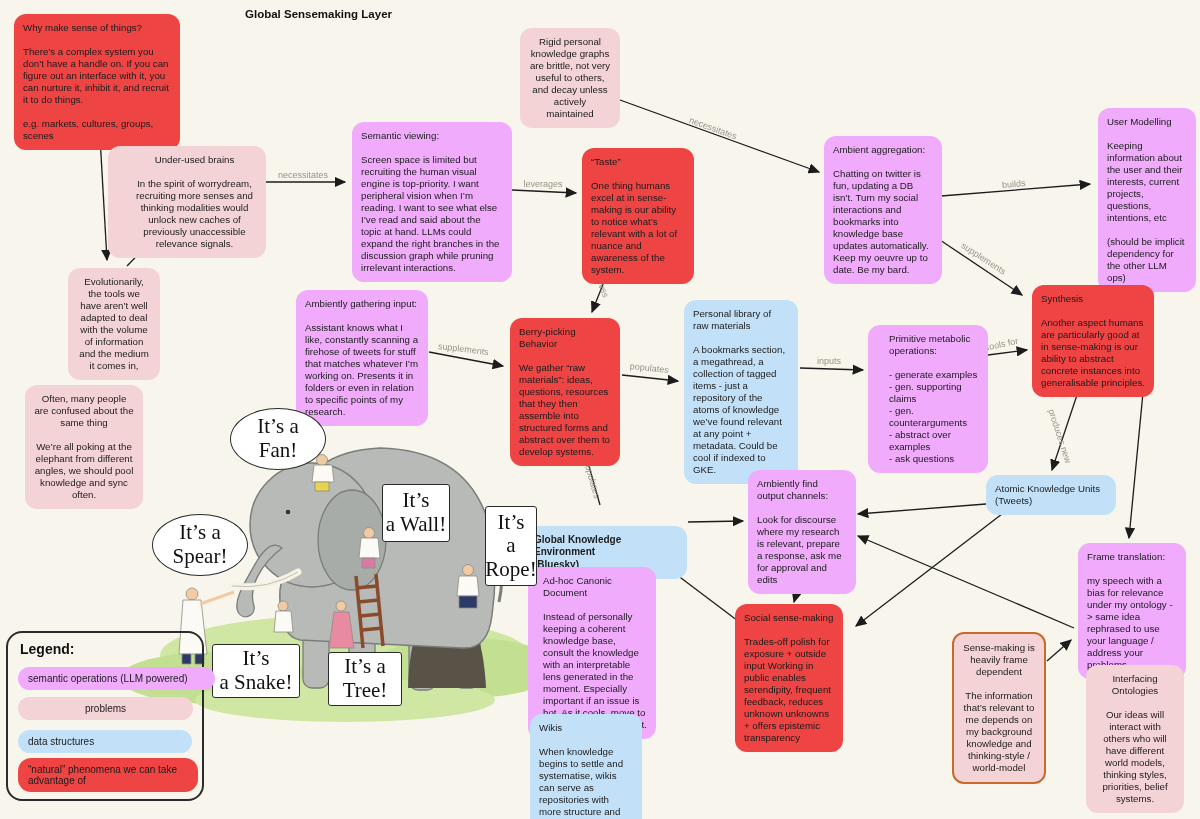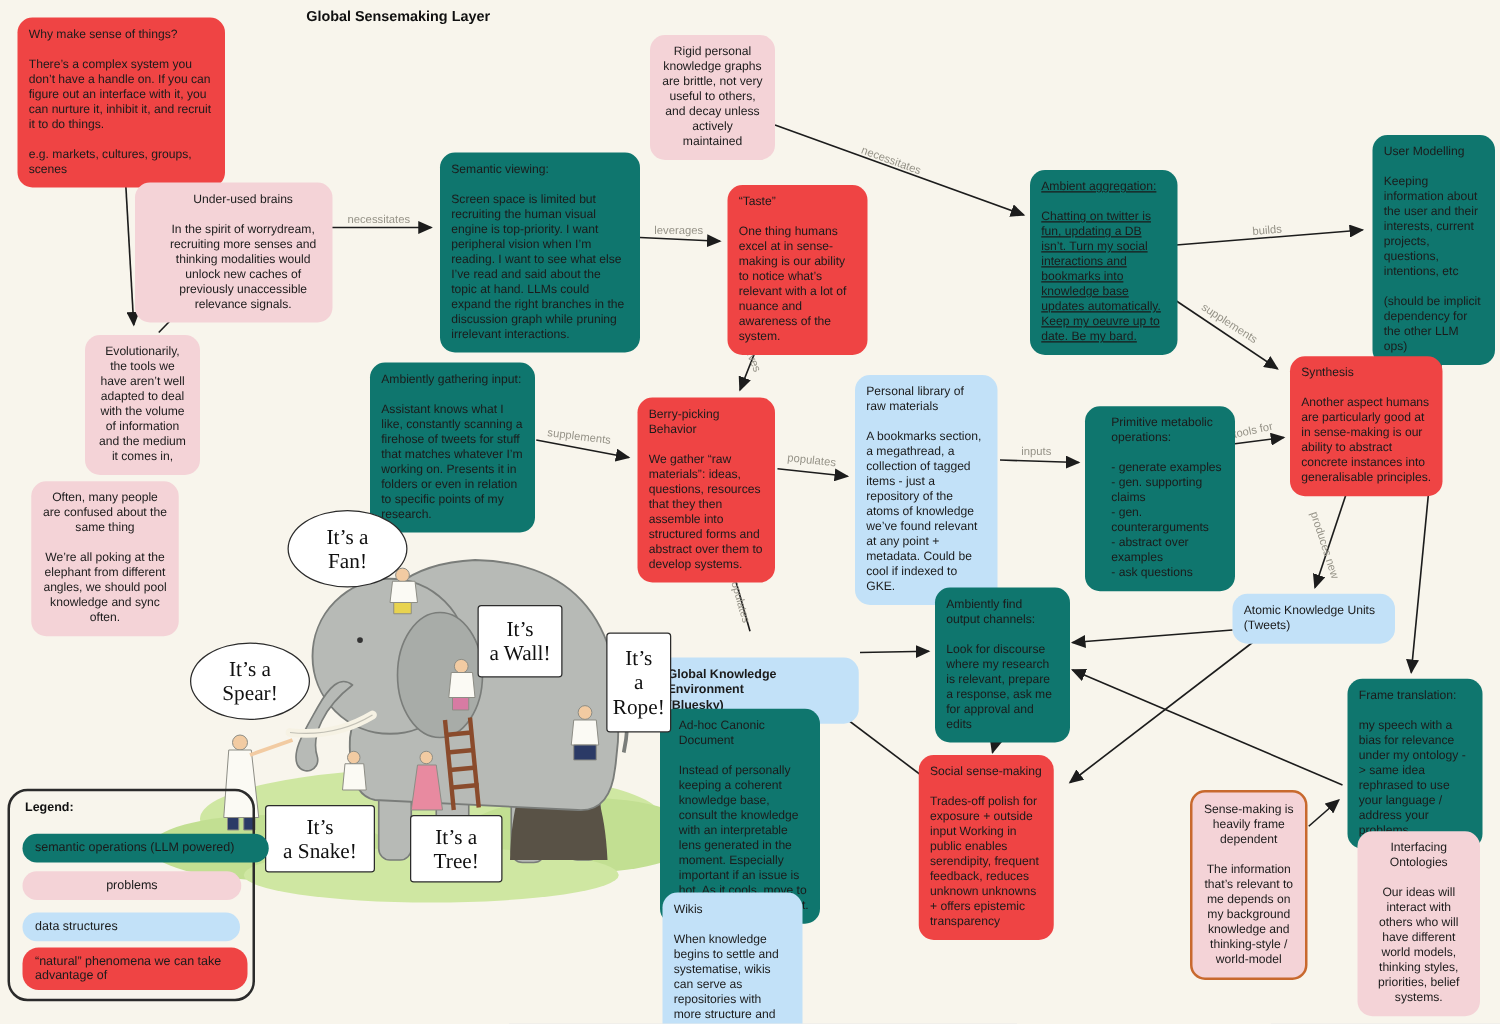--- a/index.html
+++ b/index.html
@@ -2,34 +2,34 @@
 <html><head>
 <meta charset="utf-8">
 <style>
   html,body{margin:0;padding:0;background:#e8e8e8;}
   #canvas{position:relative;width:1200px;height:819px;background:#f8f5ec;overflow:hidden;
           font-family:"Liberation Sans",sans-serif;}
   .node{position:absolute;border-radius:12px;padding:8px 9px;font-size:9.7px;line-height:1.24;
         color:#1b1b1b;white-space:pre-line;box-sizing:border-box;}
   .green{background:#ef4444;}
   .pink{background:#f4d3d7;text-align:center;}
-  .yellow{background:#0f766e;}
+  .yellow{background:#f0abfc;}
   .blue{background:#c2e1f8;}
   .orange-border{border:2.5px solid #c8692e;}
   .bold{font-weight:bold;font-size:10px;}
   .map-title{position:absolute;font-weight:bold;font-size:11.5px;color:#111;}
   .bubble{position:absolute;background:#fff;border:1.5px solid #2b2b2b;color:#111;
-          font-family:"Liberation Serif",serif;font-size:17px;line-height:1.12;
+          font-family:"Liberation Serif",serif;font-size:21px;line-height:1.12;
           display:flex;align-items:center;justify-content:center;text-align:center;
           white-space:pre-line;box-sizing:border-box;}
   .ellipse{border-radius:50%;}
   .rect{border-radius:3px;}
   .legend-box{position:absolute;left:6px;top:631px;width:198px;height:170px;
               border:2px solid #2b2b2b;border-radius:16px;box-sizing:border-box;}
-  .legend-title{position:absolute;left:20px;top:641px;font-weight:bold;font-size:10px;color:#111;}
+  .legend-title{position:absolute;left:20px;top:641px;font-weight:bold;font-size:14px;color:#111;}
   .pill{position:absolute;border-radius:13px;padding:6px 10px;font-size:10px;color:#1b1b1b;
         box-sizing:border-box;white-space:pre-line;}
   svg text.elabel{fill:#969388;font-size:9px;font-family:"Liberation Sans",sans-serif;}
   #edges{position:absolute;left:0;top:0;pointer-events:none;}
 </style>
 </head>
 <body>
 
 <div id="canvas">
 
@@ -152,21 +152,21 @@
   <div class="node pink" style="left:108px;top:146px;width:158px;padding-left:24px;">Under-used brains
 
 In the spirit of worrydream, recruiting more senses and thinking modalities would unlock new caches of previously unaccessible relevance signals.</div>
   <div class="node pink" style="left:520px;top:28px;width:100px;">Rigid personal knowledge graphs are brittle, not very useful to others, and decay unless actively maintained</div>
   <div class="node yellow" style="left:352px;top:122px;width:160px;">Semantic viewing:
 
 Screen space is limited but recruiting the human visual engine is top-priority. I want peripheral vision when I’m reading. I want to see what else I’ve read and said about the topic at hand. LLMs could expand the right branches in the discussion graph while pruning irrelevant interactions.</div>
   <div class="node green" style="left:582px;top:148px;width:112px;">“Taste”
 
 One thing humans excel at in sense-making is our ability to notice what’s relevant with a lot of nuance and awareness of the system.</div>
-  <div class="node yellow" style="left:824px;top:136px;width:118px;text-decoration:underline;">Ambient aggregation:
+  <div class="node yellow" style="left:824px;top:136px;width:118px;">Ambient aggregation:
 
 Chatting on twitter is fun, updating a DB isn’t. Turn my social interactions and bookmarks into knowledge base updates automatically. Keep my oeuvre up to date. Be my bard.</div>
   <div class="node yellow" style="left:1098px;top:108px;width:98px;">User Modelling
 
 Keeping information about the user and their interests, current projects, questions, intentions, etc
 
 (should be implicit dependency for the other LLM ops)</div>
   <div class="node pink" style="left:68px;top:268px;width:92px;">Evolutionarily, the tools we have aren’t well adapted to deal with the volume of information and the medium it comes in,</div>
   <div class="node pink" style="left:25px;top:385px;width:118px;">Often, many people are confused about the same thing
 

